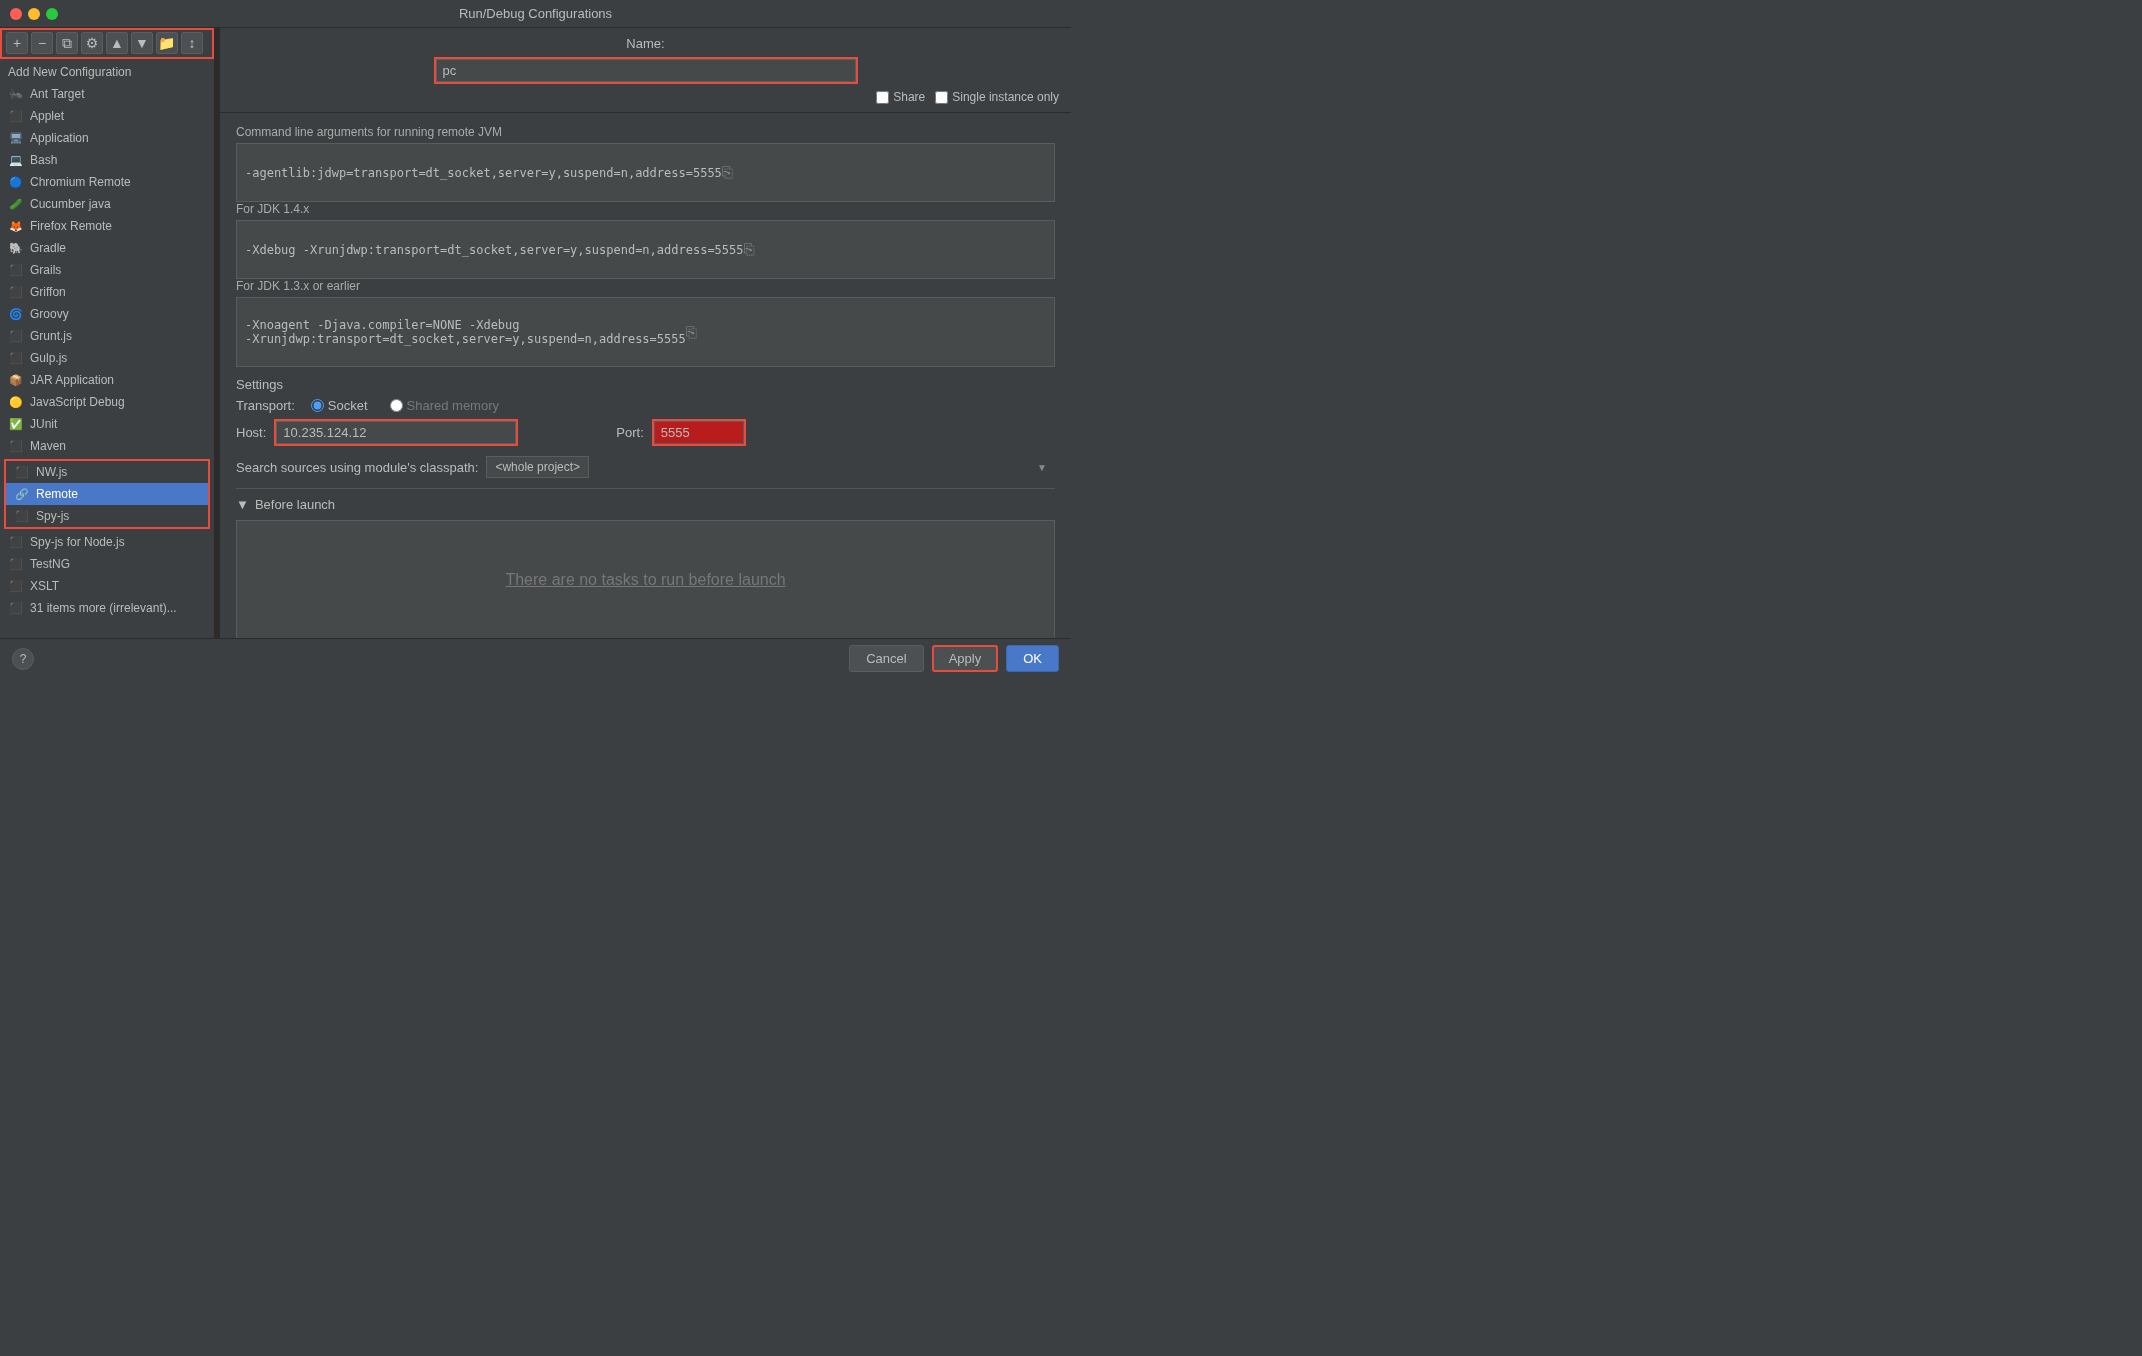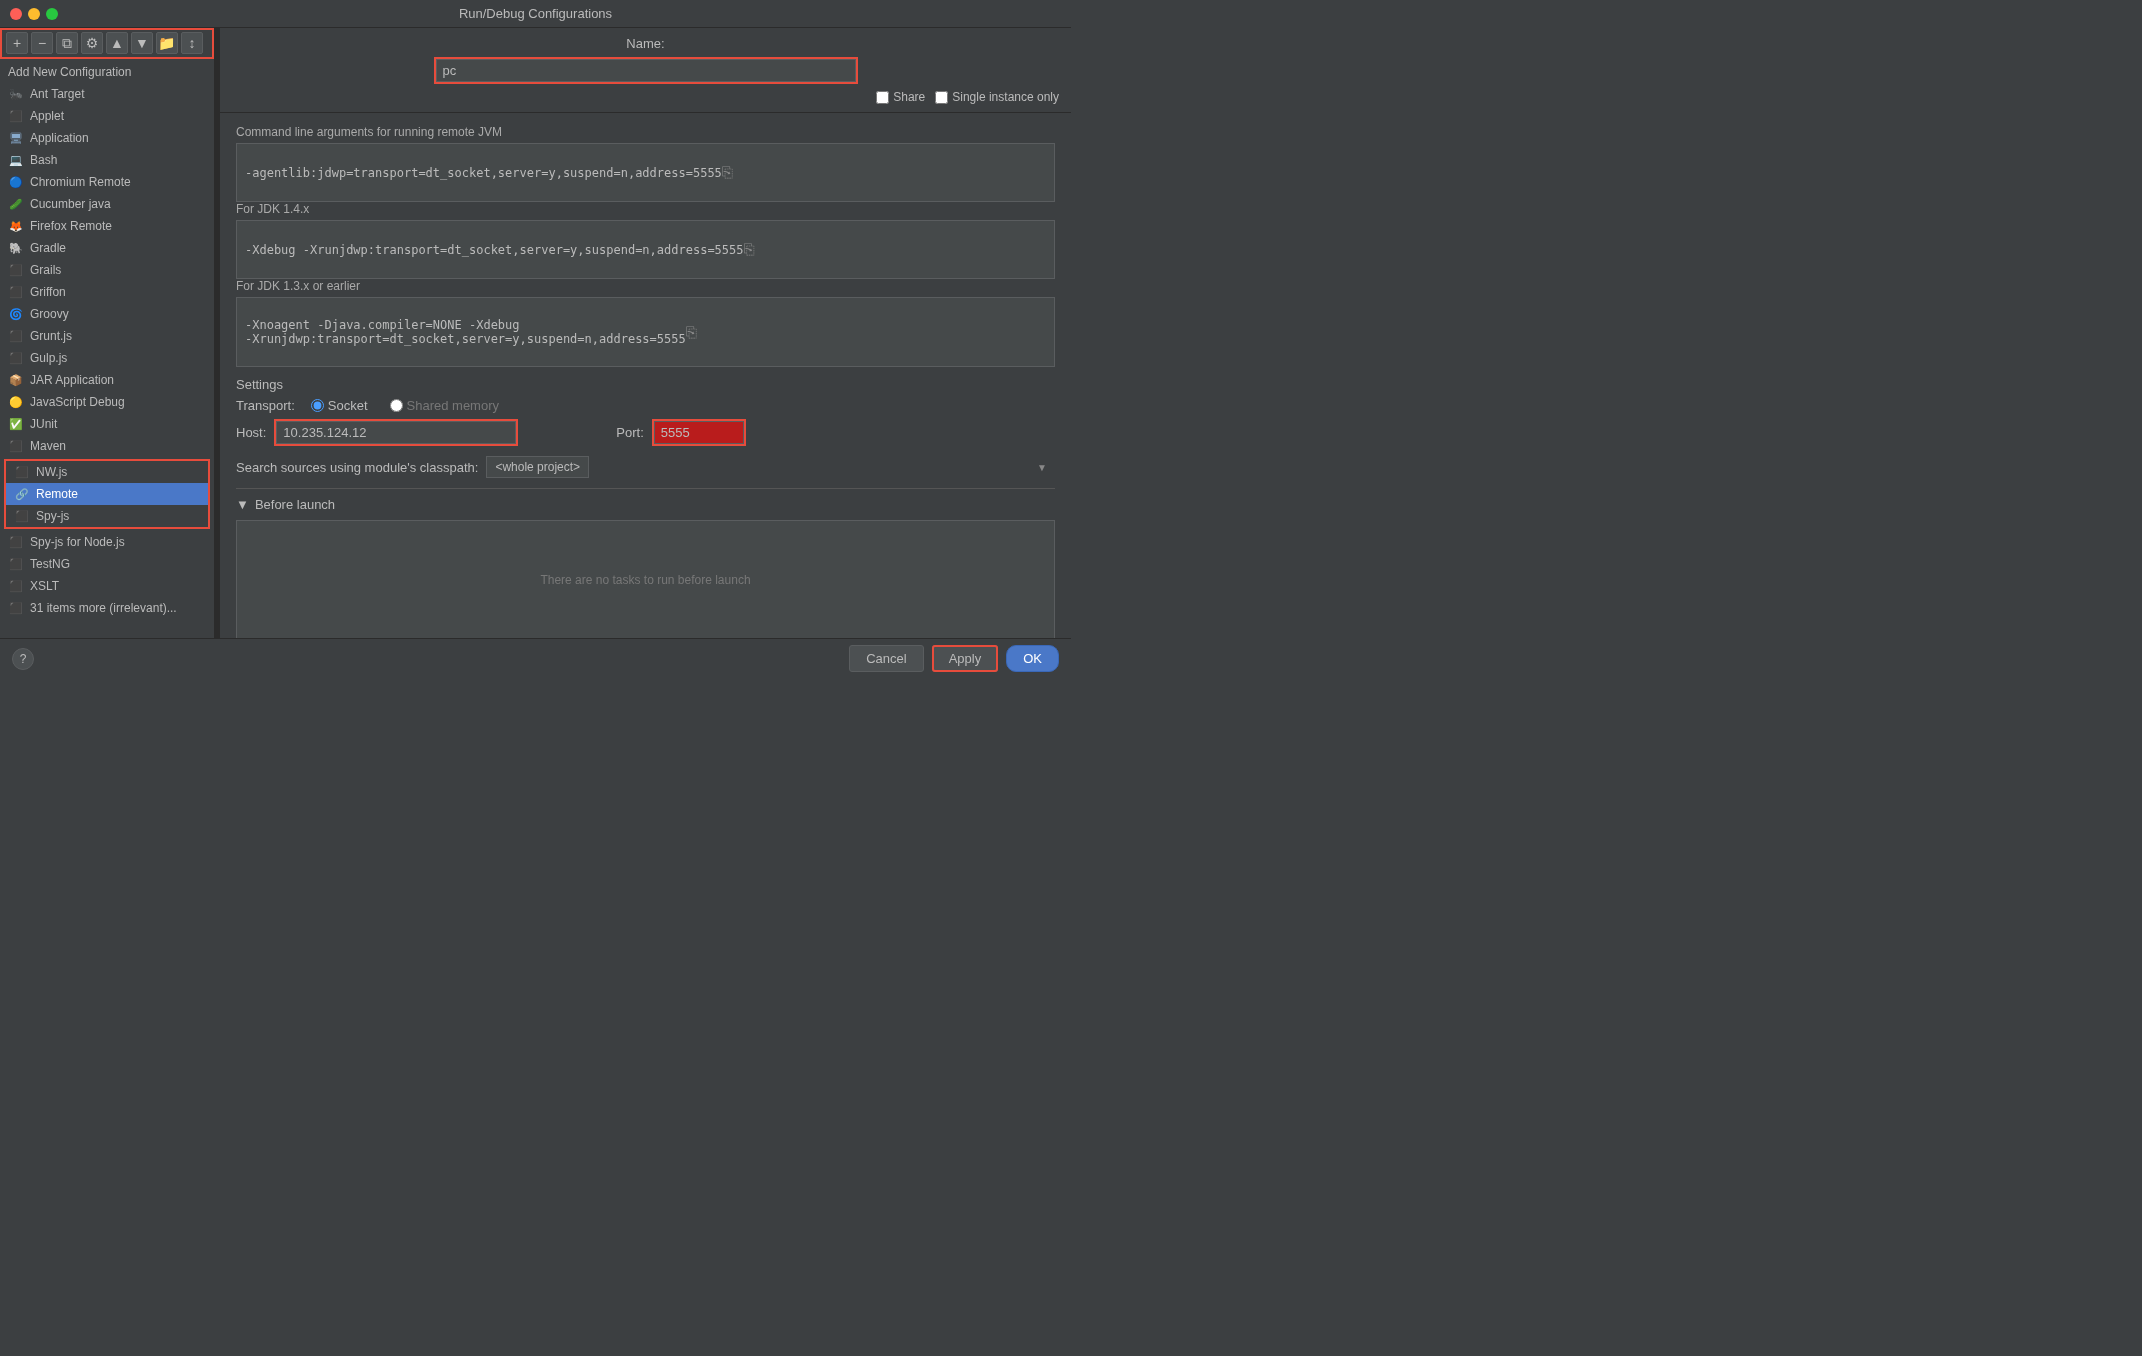--- a/index.html
+++ b/index.html
@@ -321,21 +321,22 @@
       color: #bbbbbb;
     }
     .before-launch-area {
       background: #45494a;
       border: 1px solid #5a5d5f;
       min-height: 120px;
       display: flex;
       align-items: center;
       justify-content: center;
       color: #777;
-      font-size: 12px;
+      font-size: 16px;
+      text-decoration: underline;
     }
     .before-launch-toolbar {
       display: flex;
       gap: 4px;
       margin-top: 4px;
     }
     .bl-btn {
       background: #4c5052;
       border: 1px solid #5a5d5f;
       color: #bbbbbb;
@@ -394,21 +395,21 @@
       outline: 2px solid #e74c3c;
       outline-offset: -2px;
     }
     .btn-ok {
       background: #4a78c8;
       border: 1px solid #3a68b8;
       color: #ffffff;
       padding: 5px 16px;
       font-size: 13px;
       cursor: pointer;
-      border-radius: 10px;
+      border-radius: 3px;
     }
     .divider-handle {
       width: 5px;
       background: #2b2b2b;
       cursor: col-resize;
       flex-shrink: 0;
       display: flex;
       align-items: center;
       justify-content: center;
     }

